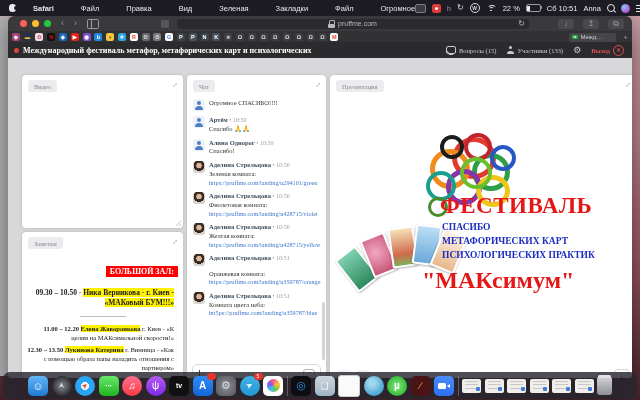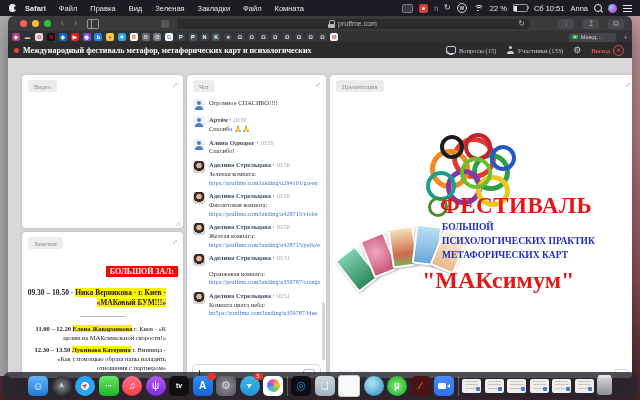--- a/index.html
+++ b/index.html
@@ -4,21 +4,21 @@
 <style>
   html,body{margin:0;padding:0;background:#222;}
   #screen{position:relative;width:640px;height:400px;overflow:hidden;
     font-family:"Liberation Sans",sans-serif;
     background:linear-gradient(180deg,#c9a0a8 0%,#b97f8a 35%,#8e4f58 70%,#43222a 100%);}
   
   .menubar{position:absolute;left:0;top:0;width:640px;height:16px;background:#1d1c24;
     display:flex;align-items:center;color:#e8e8ec;font-size:7.5px;z-index:50;}
   .apple{width:7px;height:8px;background:#eaeaee;border-radius:45% 45% 48% 48%;position:relative;margin:0 6px 0 9px;flex:none;}
   .apple::after{content:"";position:absolute;right:-2px;top:2px;width:4px;height:4px;border-radius:50%;background:#1d1c24;}
-  .menus{display:flex;gap:13px;margin-left:3px;align-items:flex-end;}
+  .menus{display:flex;gap:27px;margin-left:11px;align-items:flex-end;}
   .menu-item{color:#e8e8ec;}
   .menu-item:first-child{font-weight:bold;}
   .mb-right{margin-left:auto;display:flex;align-items:center;gap:6px;padding-right:8px;}
   .mi{display:inline-block;flex:none;}
   .ic-display{width:9px;height:7px;background:#3c3c46;border:1px solid #7c7c86;border-radius:2px;}
   .ic-record{width:9px;height:9px;background:#e03b34;border-radius:2.5px;position:relative;}
   .ic-record::after{content:"";position:absolute;left:3px;top:3px;width:3px;height:3px;border-radius:50%;background:#fff;}
   .ic-app{color:#9a9aa4;font-size:7px;}
   .ic-sync{color:#d8d8dc;font-size:8px;line-height:8px;}
   .ic-w{width:8px;height:8px;border:1px solid #d8d8dc;border-radius:50%;color:#d8d8dc;font-size:5px;line-height:8px;text-align:center;font-weight:bold;}
@@ -78,21 +78,21 @@
   .p-label{position:absolute;left:6px;top:5px;background:#ececee;color:#8a8a90;font-size:6.5px;padding:2.5px 6px;border-radius:3px;}
   .expand{position:absolute;right:6px;top:6px;color:#9a9aa0;font-size:8px;transform:rotate(45deg);line-height:8px;}
   .rhandle{position:absolute;right:2px;bottom:2px;width:6px;height:6px;
     background:linear-gradient(135deg,transparent 55%,#c9c9cf 55%,#c9c9cf 65%,transparent 65%,transparent 75%,#c9c9cf 75%,#c9c9cf 85%,transparent 85%);}
   .panel-video{left:14px;top:33px;width:161px;height:153px;}
   .panel-notes{left:14px;top:190px;width:161px;height:158px;}
   .panel-chat{left:179px;top:33px;width:139px;height:315px;}
   .panel-pres{left:322px;top:33px;width:306px;height:315px;}
   
   .notes-body{position:absolute;left:5px;right:5px;top:24px;bottom:4px;overflow:hidden;text-align:right;color:#222;}
-  .nb{margin:0 12px 4px 0;line-height:1.35;}
+  .nb{margin:0 4px 4px 0;line-height:1.35;}
   .nb.big{font-size:7.5px;font-weight:bold;margin-top:6px;}
   .nb.normal{font-size:6.5px;}
   .nb .seg-bold{font-weight:bold;}
   .nb .seg-hl-bold{font-weight:bold;background:#fff200;}
   .nb.red-banner{display:block;margin:2px auto 8px;}
   .nb.red-banner .seg-red{background:#fe0000;color:#fff;font-weight:bold;font-size:8px;padding:1px 4px;}
   .nb.divider{border:none;border-top:1px solid #bbb;width:46px;margin:8px auto 8px;height:0;}
   
   .chat-msgs{position:absolute;left:6px;right:5px;top:24px;bottom:28px;overflow:hidden;}
   .msg{display:flex;margin-bottom:5px;}
@@ -180,21 +180,21 @@
   <div class="menubar">
     <span class="apple"></span>
     <span class="menus">
         <span class="menu-item">Safari</span>
         <span class="menu-item">Файл</span>
         <span class="menu-item">Правка</span>
         <span class="menu-item">Вид</span>
         <span class="menu-item">Зеленая</span>
         <span class="menu-item">Закладки</span>
         <span class="menu-item">Файл</span>
-        <span class="menu-item">Комната</span>
+        <span class="menu-item">Огромное</span>
       </span>
     <span class="mb-right">
       <span class="mi ic-display"></span>
       <span class="mi ic-record"></span>
       <span class="mi ic-app">h</span>
       <span class="mi ic-sync">↻</span>
       <span class="mi ic-w">W</span>
       <span class="mi wifi">
           <i></i>
         </span>
@@ -408,23 +408,23 @@
               </span>
             <span class="card" style="left:74px;top:2px;transform:rotate(7deg);">
                 <i style="background:linear-gradient(#bcdff5,#6aa8d8);"></i>
               </span>
             <span class="card" style="left:96px;top:8px;transform:rotate(22deg);">
                 <i style="background:linear-gradient(#fdf3e4,#e8b88a);"></i>
               </span>
           </div>
           <div class="slide-title" style="color: rgb(228, 22, 22);">ФЕСТИВАЛЬ</div>
           <div class="slide-lines" style="color: rgb(27, 44, 193);">
-              <div>БОЛЬШОЙ</div>
+              <div>СПАСИБО</div>
+              <div>МЕТАФОРИЧЕСКИХ КАРТ</div>
               <div>ПСИХОЛОГИЧЕСКИХ ПРАКТИК</div>
-              <div>МЕТАФОРИЧЕСКИХ КАРТ</div>
             </div>
           <div class="slide-sub" style="color: rgb(228, 22, 22);">"МАКсимум"</div>
         </div>
         <span class="p-label">Презентация</span>
         <span class="expand">↕</span>
         <span class="pres-zoom">
           <span class="zbtn">⊕</span>
           <span class="zbtn">⊖</span>
         </span>
         <span class="pagenum">1</span>

